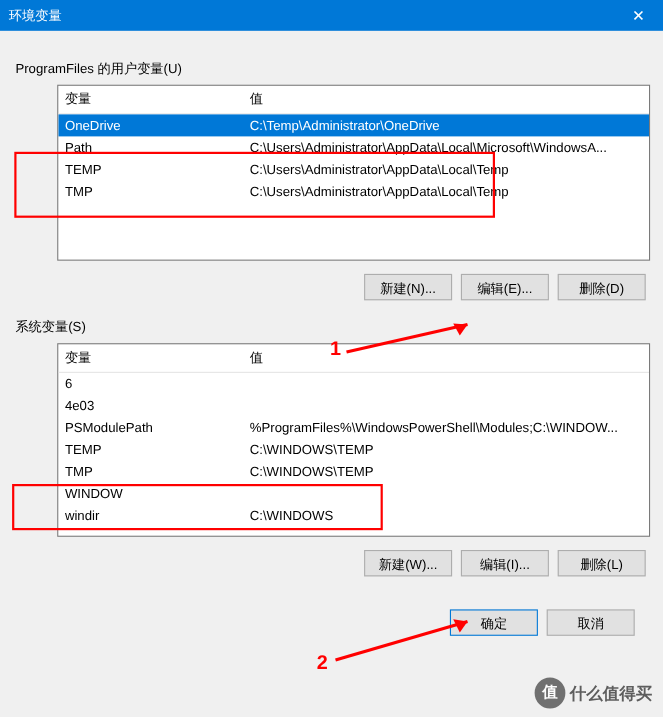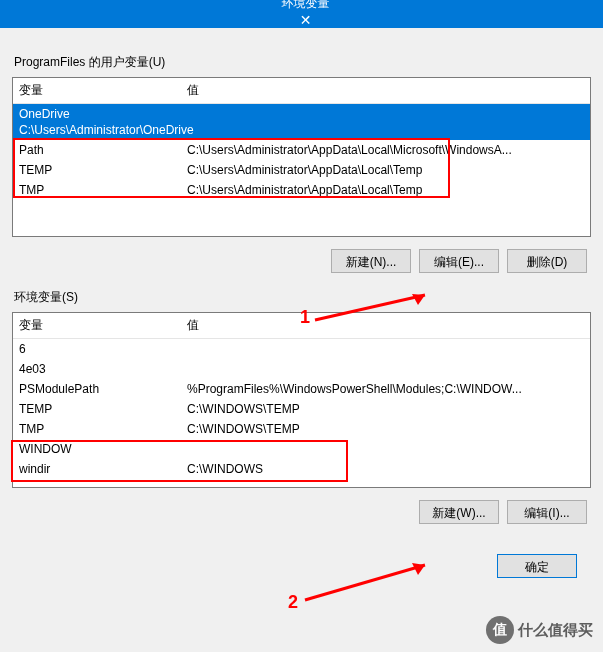--- a/index.html
+++ b/index.html
@@ -11,23 +11,22 @@
       height: 652px;
       overflow: hidden;
       position: relative;
     }
     .titlebar {
       background: #0078d7;
       color: #fff;
       height: 28px;
       display: flex;
       align-items: center;
-      justify-content: flex-end;
+      justify-content: space-between;
       padding-left: 8px;
-      flex-direction: column;
     }
     .titlebar-title { font-size: 12px; }
     .close-btn {
       width: 45px;
       height: 28px;
       display: flex;
       align-items: center;
       justify-content: center;
       font-size: 14px;
       cursor: pointer;
@@ -37,20 +36,21 @@
       color: #000;
       margin: 16px 0 6px 2px;
       font-size: 12px;
     }
     .listbox {
       border: 1px solid #7a7a7a;
       background: #fff;
       height: 160px;
       overflow: hidden;
       position: relative;
+      margin-left: 40px;
     }
     .listbox.system { height: 176px; }
     .list-header {
       display: flex;
       padding: 4px 6px;
       font-size: 12px;
       color: #000;
       border-bottom: 1px solid #e5e5e5;
     }
     .col-name { width: 168px; flex-shrink: 0; }
@@ -58,21 +58,20 @@
     .list-row {
       display: flex;
       padding: 2px 6px;
       font-size: 12px;
       color: #000;
       line-height: 16px;
     }
     .list-row.selected {
       background: #0078d7;
       color: #fff;
-      flex-direction: column;
     }
     .button-row {
       display: flex;
       justify-content: flex-end;
       gap: 8px;
       margin: 12px 4px 8px 0;
     }
     .button-row.dialog-buttons { margin-top: 30px; margin-right: 14px;}
     button.win-btn {
       background: #e1e1e1;
@@ -140,21 +139,21 @@
 
   <div class="section-label">ProgramFiles 的用户变量(U)</div>
 
   <div class="listbox">
     <div class="list-header">
       <div class="col-name">变量</div>
       <div class="col-value">值</div>
     </div>
     <div class="list-row selected">
       <div class="col-name">OneDrive</div>
-      <div class="col-value">C:\Users\Administrator\OneDrive</div>
+      <div class="col-value">C:\Temp\Administrator\OneDrive</div>
     </div>
     <div class="list-row">
       <div class="col-name">Path</div>
       <div class="col-value">C:\Users\Administrator\AppData\Local\Microsoft\WindowsA...</div>
     </div>
     <div class="list-row">
       <div class="col-name">TEMP</div>
       <div class="col-value">C:\Users\Administrator\AppData\Local\Temp</div>
     </div>
     <div class="list-row">
@@ -162,21 +161,21 @@
       <div class="col-value">C:\Users\Administrator\AppData\Local\Temp</div>
     </div>
   </div>
 
   <div class="button-row">
     <button class="win-btn">新建(N)...</button>
     <button class="win-btn">编辑(E)...</button>
     <button class="win-btn">删除(D)</button>
   </div>
 
-  <div class="section-label">环境变量(S)</div>
+  <div class="section-label">系统变量(S)</div>
 
   <div class="listbox system">
     <div class="list-header">
       <div class="col-name">变量</div>
       <div class="col-value">值</div>
     </div>
     <div class="list-row">
       <div class="col-value">6</div>
     </div>
     <div class="list-row">
@@ -199,24 +198,26 @@
     </div>
     <div class="list-row">
       <div class="col-name">windir</div>
       <div class="col-value">C:\WINDOWS</div>
     </div>
   </div>
 
   <div class="button-row">
     <button class="win-btn">新建(W)...</button>
     <button class="win-btn">编辑(I)...</button>
+    <button class="win-btn">删除(L)</button>
   </div>
 
   <div class="button-row dialog-buttons">
     <button class="win-btn highlighted">确定</button>
+    <button class="win-btn">取消</button>
   </div>
 
 </div>
 
 <div class="red-box" style="left:13px; top:138px; width:437px; height:60px;"></div>
 <div class="red-box" style="left:11px; top:440px; width:337px; height:42px;"></div>
 
 <svg class="arrow" style="left:310px; top:290px;" width="130" height="40">
   <line x1="5" y1="30" x2="115" y2="5" stroke="#ff0000" stroke-width="3"></line>
   <polygon points="115,5 102,4 108,15" fill="#ff0000"></polygon>

